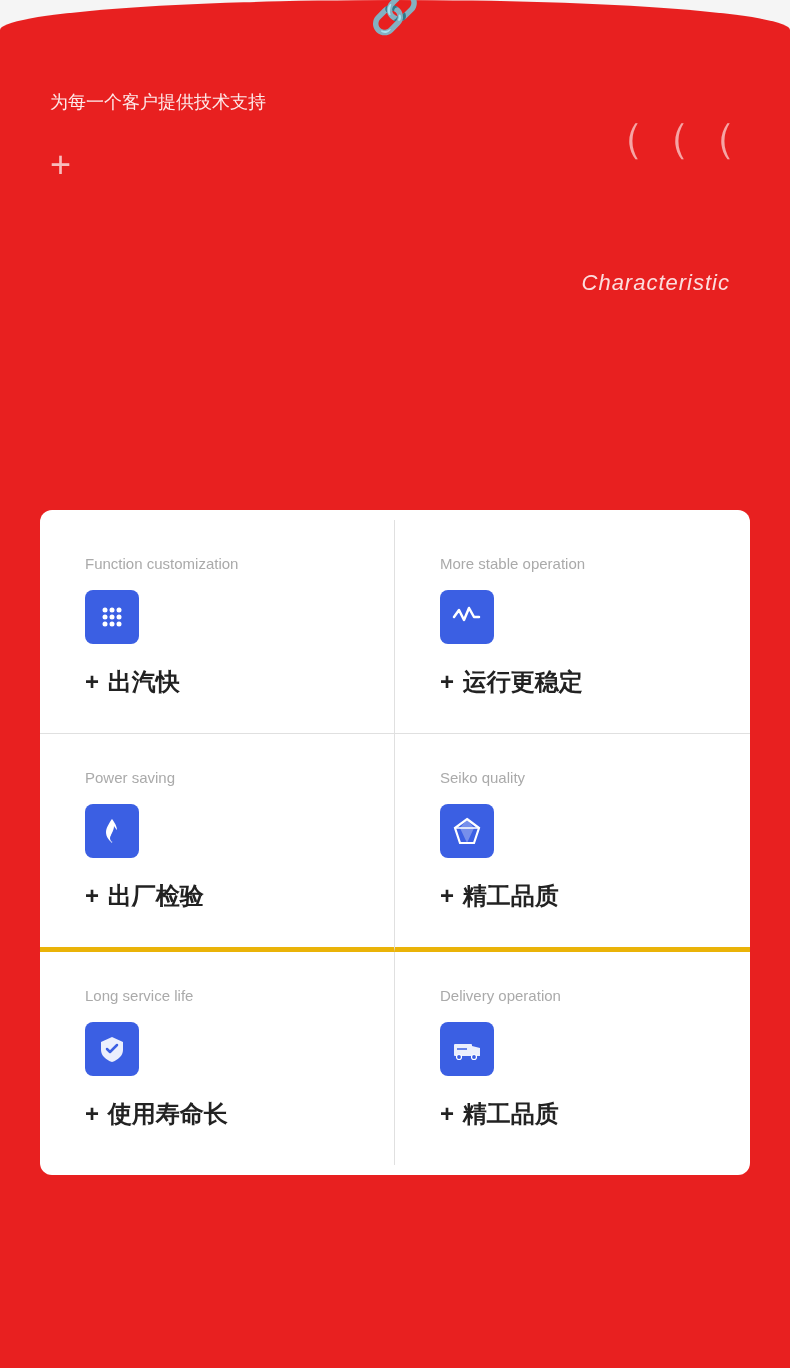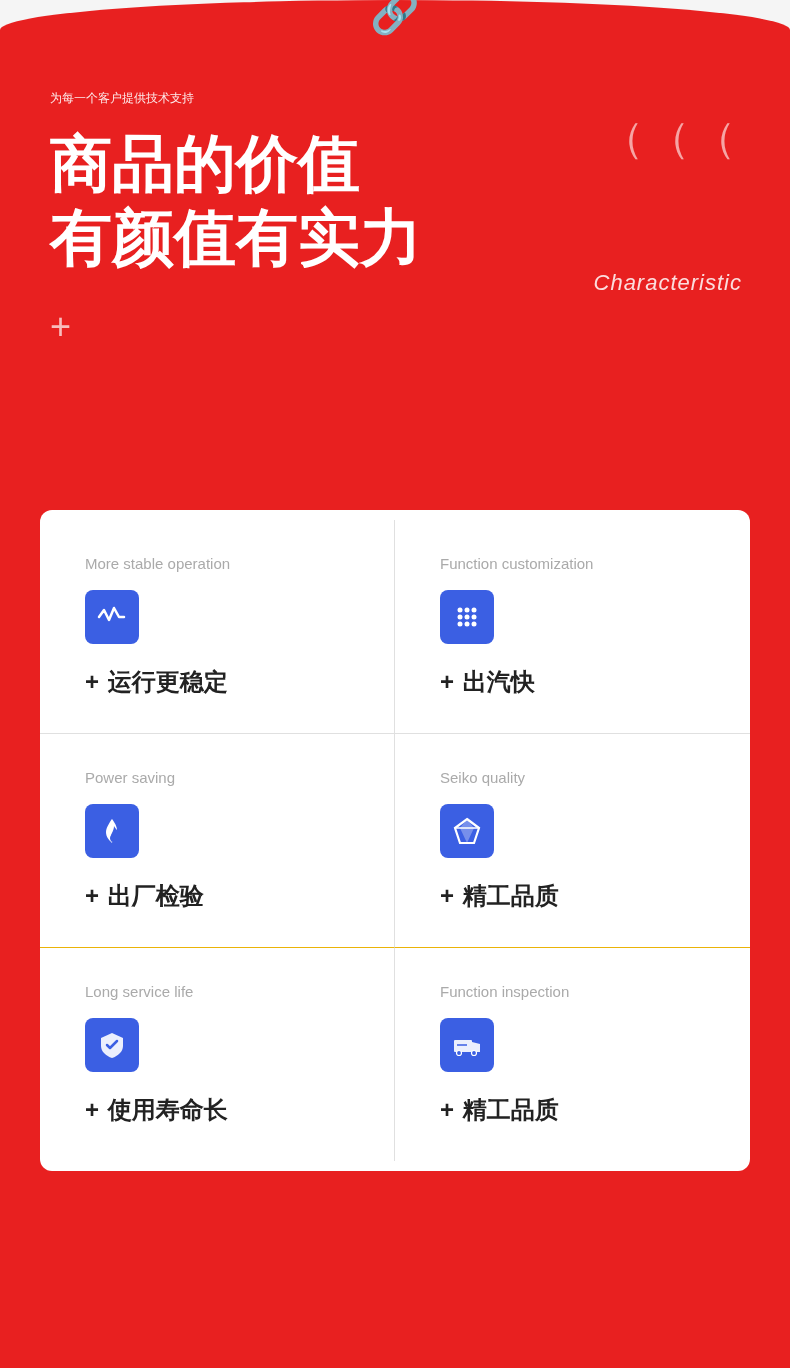--- a/index.html
+++ b/index.html
@@ -43,21 +43,21 @@
     
     .hero-section {
       background: #e82020;
       padding: 40px 50px 30px 50px;
       position: relative;
       min-height: 460px;
     }
 
     .subtitle {
       color: rgba(255,255,255,0.9);
-      font-size: 12px;
+      font-size: 18px;
       margin-bottom: 20px;
       font-weight: 400;
     }
 
     .quote-marks {
       position: absolute;
       top: 60px;
       right: 50px;
       color: rgba(255,255,255,0.6);
       font-size: 42px;
@@ -68,21 +68,21 @@
     .main-title {
       color: #ffffff;
       font-size: 62px;
       font-weight: 900;
       line-height: 1.2;
       margin-bottom: 10px;
     }
 
     .characteristic-label {
       position: absolute;
-      right: 48px;
+      right: 60px;
       top: 220px;
       color: rgba(255,255,255,0.85);
       font-size: 22px;
       font-style: italic;
       letter-spacing: 1px;
     }
 
     .plus-sign {
       color: rgba(255,255,255,0.7);
       font-size: 36px;
@@ -113,21 +113,21 @@
       position: relative;
     }
 
     
     .feature-cell:nth-child(1),
     .feature-cell:nth-child(2) {
       border-bottom: 1px solid #e0e0e0;
     }
     .feature-cell:nth-child(3),
     .feature-cell:nth-child(4) {
-      border-bottom: 1px solid #eab308;
+      border-bottom: 5px solid #eab308;
     }
     .feature-cell:nth-child(1),
     .feature-cell:nth-child(3),
     .feature-cell:nth-child(5) {
       border-right: 1px solid #e0e0e0;
     }
 
     .feature-label {
       color: #aaaaaa;
       font-size: 15px;
@@ -167,43 +167,27 @@
 </head>
 <body>
 
 <div class="top-white">
   <span class="product-icon">🔗</span>
 </div>
 
 <div class="hero-section">
   <p class="subtitle">为每一个客户提供技术支持</p>
   <div class="quote-marks">（（（</div>
-  <h1 class="main-title">
-    <span>商品的价值</span><br>
-    <span>有颜值有实力</span>
-  </h1>
   <div class="characteristic-label">Characteristic</div>
   <div class="plus-sign">+</div>
 </div>
 
 <div class="card-section">
   <div class="features-card">
     <div class="features-grid">
-
-      <div class="feature-cell">
-        <p class="feature-label">More stable operation</p>
-        <div class="feature-icon-box">
-          <svg viewBox="0 0 30 30" xmlns="http://www.w3.org/2000/svg">
-            <polyline points="2,15 7,8 12,18 17,6 22,15 27,15" fill="none" stroke="white" stroke-width="2.5" stroke-linecap="round" stroke-linejoin="round"></polyline>
-          </svg>
-        </div>
-        <p class="feature-title">
-          <span class="feature-plus">+</span><span> 运行更稳定</span>
-        </p>
-      </div>
 
       <div class="feature-cell">
         <p class="feature-label">Function customization</p>
         <div class="feature-icon-box">
           <svg viewBox="0 0 30 30" xmlns="http://www.w3.org/2000/svg">
             <circle cx="8" cy="8" r="2.5" fill="white"></circle>
             <circle cx="15" cy="8" r="2.5" fill="white"></circle>
             <circle cx="22" cy="8" r="2.5" fill="white"></circle>
             <circle cx="8" cy="15" r="2.5" fill="white"></circle>
             <circle cx="15" cy="15" r="2.5" fill="white"></circle>
@@ -212,20 +196,32 @@
             <circle cx="15" cy="22" r="2.5" fill="white"></circle>
             <circle cx="22" cy="22" r="2.5" fill="white"></circle>
           </svg>
         </div>
         <p class="feature-title">
           <span class="feature-plus">+</span><span> 出汽快</span>
         </p>
       </div>
 
       <div class="feature-cell">
+        <p class="feature-label">More stable operation</p>
+        <div class="feature-icon-box">
+          <svg viewBox="0 0 30 30" xmlns="http://www.w3.org/2000/svg">
+            <polyline points="2,15 7,8 12,18 17,6 22,15 27,15" fill="none" stroke="white" stroke-width="2.5" stroke-linecap="round" stroke-linejoin="round"></polyline>
+          </svg>
+        </div>
+        <p class="feature-title">
+          <span class="feature-plus">+</span><span> 运行更稳定</span>
+        </p>
+      </div>
+
+      <div class="feature-cell">
         <p class="feature-label">Power saving</p>
         <div class="feature-icon-box">
           <svg viewBox="0 0 30 30" xmlns="http://www.w3.org/2000/svg">
             <path d="M15 3 C15 3 20 9 20 14 C20 14 18 12 17 10 C17 15 14 17 14 21 C14 23.5 16 25.5 15 27 C12 24 9 21 9 16 C9 11 15 3 15 3Z" fill="white"></path>
             <path d="M15 18 C15 18 17 20 17 22 C17 24 16 25 15 26 C14 25 13 24 13 22 C13 20 15 18 15 18Z" fill="#3b5fe3"></path>
           </svg>
         </div>
         <p class="feature-title">
           <span class="feature-plus">+</span><span> 出厂检验</span>
         </p>
@@ -252,21 +248,21 @@
             <path d="M15 3 L4 8 L4 16 C4 21.5 9 26 15 28 C21 26 26 21.5 26 16 L26 8 Z" fill="white" opacity="0.9"></path>
             <polyline points="10,15 13,18 20,11" fill="none" stroke="#3b5fe3" stroke-width="2.5" stroke-linecap="round" stroke-linejoin="round"></polyline>
           </svg>
         </div>
         <p class="feature-title">
           <span class="feature-plus">+</span><span> 使用寿命长</span>
         </p>
       </div>
 
       <div class="feature-cell">
-        <p class="feature-label">Function inspection</p>
+        <p class="feature-label">Delivery operation</p>
         <div class="feature-icon-box">
           <svg viewBox="0 0 30 30" xmlns="http://www.w3.org/2000/svg">
             <rect x="2" y="10" width="18" height="12" rx="1" fill="white" opacity="0.9"></rect>
             <polygon points="20,12 28,14 28,22 20,22" fill="white" opacity="0.9"></polygon>
             <circle cx="7" cy="23" r="2.5" fill="#3b5fe3" stroke="white" stroke-width="1.2"></circle>
             <circle cx="22" cy="23" r="2.5" fill="#3b5fe3" stroke="white" stroke-width="1.2"></circle>
             <line x1="5" y1="15" x2="15" y2="15" stroke="#3b5fe3" stroke-width="1.5"></line>
           </svg>
         </div>
         <p class="feature-title">

